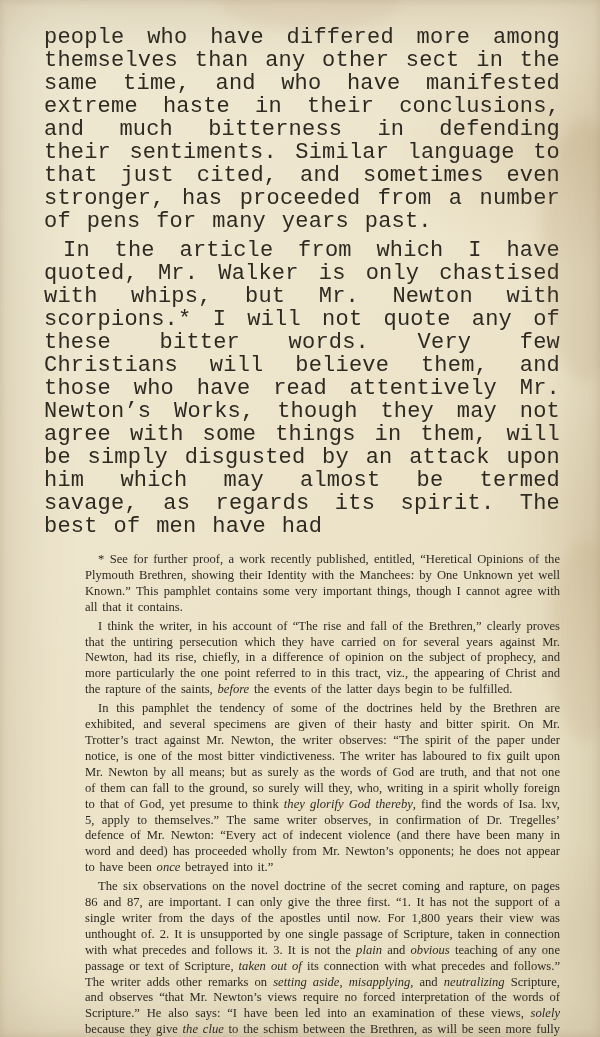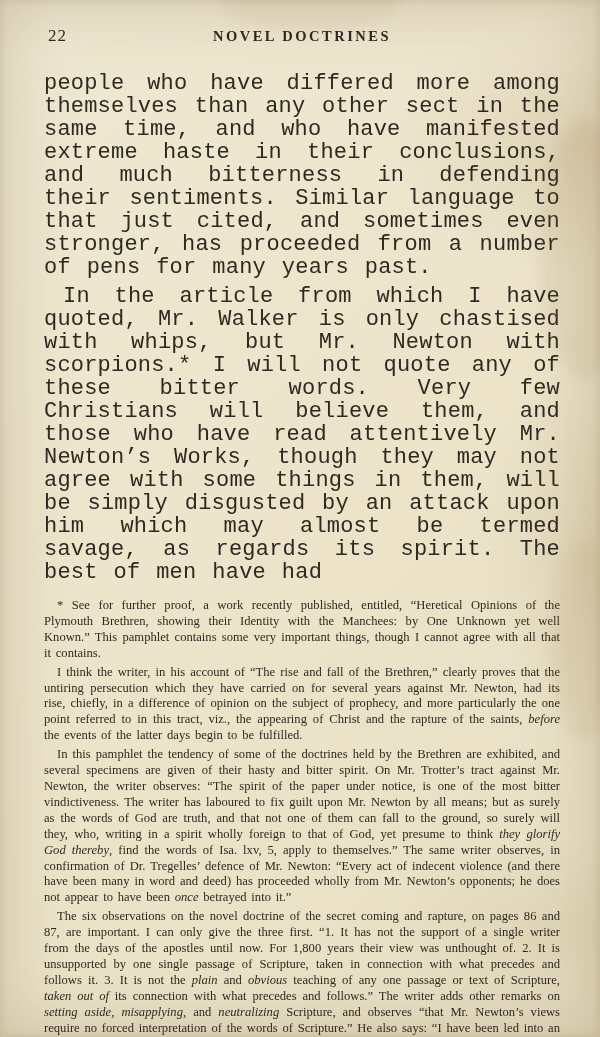--- a/index.html
+++ b/index.html
@@ -63,35 +63,31 @@
   .main-text p.indent { text-indent: 19px; }
 
   .footnote-text { margin-top: 14px; }
   .footnote-text p {
     margin: 0 0 3px 0;
     font-size: 12.6px;
     line-height: 15.9px;
     text-align: justify;
     word-spacing: 1.6px;
   }
-  .footnote-text p.indent { text-indent: 13px; }
+  .footnote-text p.indent { text-indent: 13px; margin-left: 41px; }
   i { }
 </style>
 </head>
 <body>
 
 <div class="page">
   <div class="stain stain-1"></div>
   <div class="stain stain-2"></div>
   <div class="stain stain-3"></div>
 
-  <header class="page-head">
-    <span class="page-number">22</span>
-    <span class="running-title">NOVEL DOCTRINES</span>
-  </header>
 
   <main>
     <section class="main-text">
         <p>people who have differed more among themselves than any other sect in the same time, and who have manifested extreme haste in their conclusions, and much bitterness in defending their sentiments.  Similar language to that just cited, and sometimes even stronger, has proceeded from a number of pens for many years past.</p>
         <p class="indent">In the article from which I have quoted, Mr. Walker is only chastised with whips, but Mr. Newton with scorpions.*  I will not quote any of these bitter words.  Very few Christians will believe them, and those who have read attentively Mr. Newton’s Works, though they may not agree with some things in them, will be simply disgusted by an attack upon him which may almost be termed savage, as regards its spirit.  The best of men have had</p>
       </section>
 
     <section class="footnote-text">
         <p class="indent">* See for further proof, a work recently published, entitled, “Heretical Opinions of the Plymouth Brethren, showing their Identity with the Manchees: by One Unknown yet well Known.”  This pamphlet contains some very important things, though I cannot agree with all that it contains.</p>
         <p class="indent">I think the writer, in his account of “The rise and fall of the Brethren,” clearly proves that the untiring persecution which they have carried on for several years against Mr. Newton, had its rise, chiefly, in a difference of opinion on the subject of prophecy, and more particularly the one point referred to in this tract, viz., the appearing of Christ and the rapture of the saints, <i>before</i> the events of the latter days begin to be fulfilled.</p>

